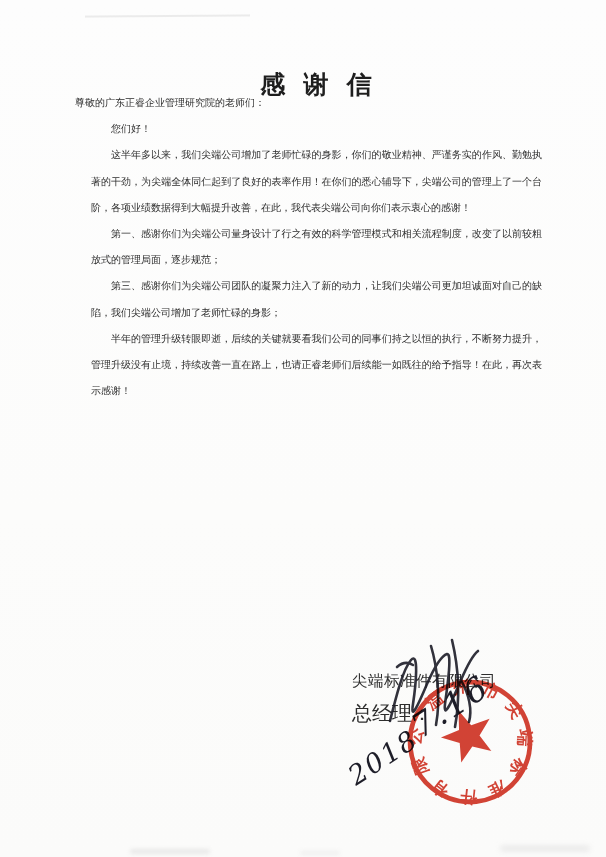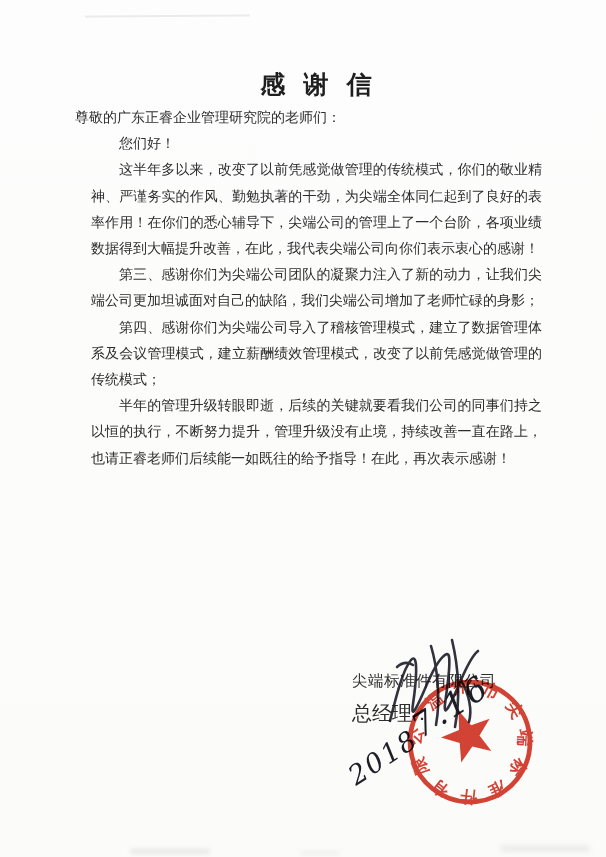--- a/index.html
+++ b/index.html
@@ -11,22 +11,22 @@
     font-family:"Liberation Serif","DejaVu Serif",serif;
     color:#2d2d2d;
   }
   .title{
     position:absolute;left:0;top:52px;width:606px;
     text-align:center;
     font-size:25px;font-weight:bold;color:#1e1e1e;
     letter-spacing:6px;margin:16px;
   }
   .body-text{
-    position:absolute;left:75px;top:105px;width:467px;
-    font-size:14px;line-height:26.2px;
+    position:absolute;left:75px;top:90px;width:467px;
+    font-size:10px;line-height:26.2px;
     text-align:justify;text-justify:inter-ideograph;
     color:#2d2d2d;
   }
   .body-text p{margin:0;padding:0;}
   .body-text p.indent{text-indent:2em;margin-left:16px;}
   .sign-company{
     position:absolute;left:352px;top:671px;
     font-size:15.5px;letter-spacing:0.5px;color:#2d2d2d;
   }
   .sign-role{
@@ -62,23 +62,23 @@
 
 <div class="page">
 
   <div class="scan-line-top"></div>
 
   <h1 class="title">感 谢 信</h1>
 
   <div class="body-text">
     <p>尊敬的广东正睿企业管理研究院的老师们：</p>
     <p class="indent">您们好！</p>
-    <p class="indent">这半年多以来，改变了以前凭感觉做管理的传统模式，你们的敬业精神、严谨务实的作风、勤勉执著的干劲，为尖端全体同仁起到了良好的表率作用！在你们的悉心辅导下，尖端公司的管理上了一个台阶，各项业绩数据得到大幅提升改善，在此，我代表尖端公司向你们表示衷心的感谢！</p>
+    <p class="indent">这半年多以来，我们尖端公司增加了老师忙碌的身影，你们的敬业精神、严谨务实的作风、勤勉执著的干劲，为尖端全体同仁起到了良好的表率作用！在你们的悉心辅导下，尖端公司的管理上了一个台阶，各项业绩数据得到大幅提升改善，在此，我代表尖端公司向你们表示衷心的感谢！</p>
+    <p class="indent">第一、感谢你们为尖端公司量身设计了行之有效的科学管理模式和相关流程制度，改变了以前较粗放式的管理局面，逐步规范；</p>
     <p class="indent">第三、感谢你们为尖端公司团队的凝聚力注入了新的动力，让我们尖端公司更加坦诚面对自己的缺陷，我们尖端公司增加了老师忙碌的身影；</p>
-    <p class="indent">第四、感谢你们为尖端公司导入了稽核管理模式，建立了数据管理体系及会议管理模式，建立薪酬绩效管理模式，改变了以前凭感觉做管理的传统模式；</p>
     <p class="indent">半年的管理升级转眼即逝，后续的关键就要看我们公司的同事们持之以恒的执行，不断努力提升，管理升级没有止境，持续改善一直在路上，也请正睿老师们后续能一如既往的给予指导！在此，再次表示感谢！</p>
   </div>
 
   <div class="sign-company">尖端标准件有限公司</div>
   <div class="sign-role">总经理：</div>
 
   <svg class="ink-layer" width="606" height="857" viewBox="0 0 606 857">
     <g fill="none" stroke="#1d1d28" stroke-width="2.6" stroke-linecap="round" opacity="0.9">
       <path d="M397,667 q8,-7 16,-2"></path>
       <path d="M390,721 C396,697 403,669 411,660 C419,651 416,684 413,704 C410,723 419,703 427,684 C434,668 441,656 447,654 C452,653 448,682 445,704 C443,721 452,701 461,680 C467,666 473,655 478,651"></path>

